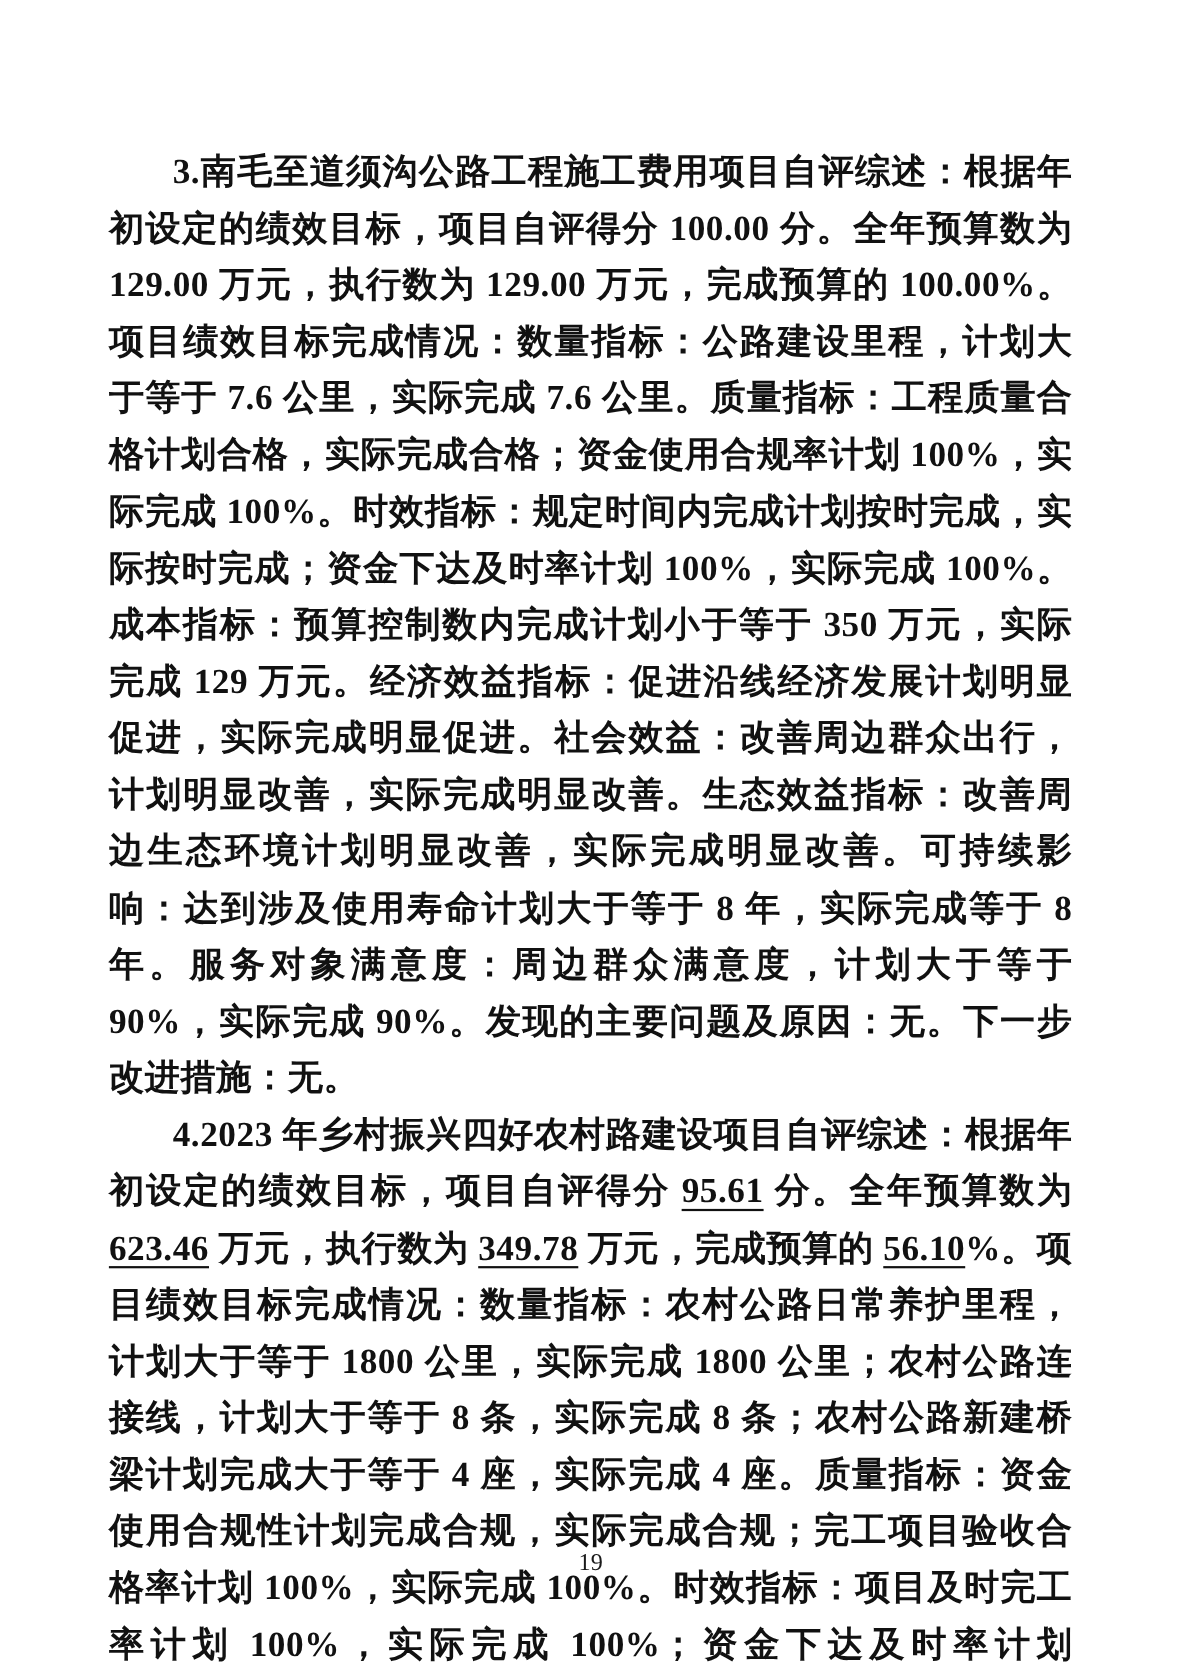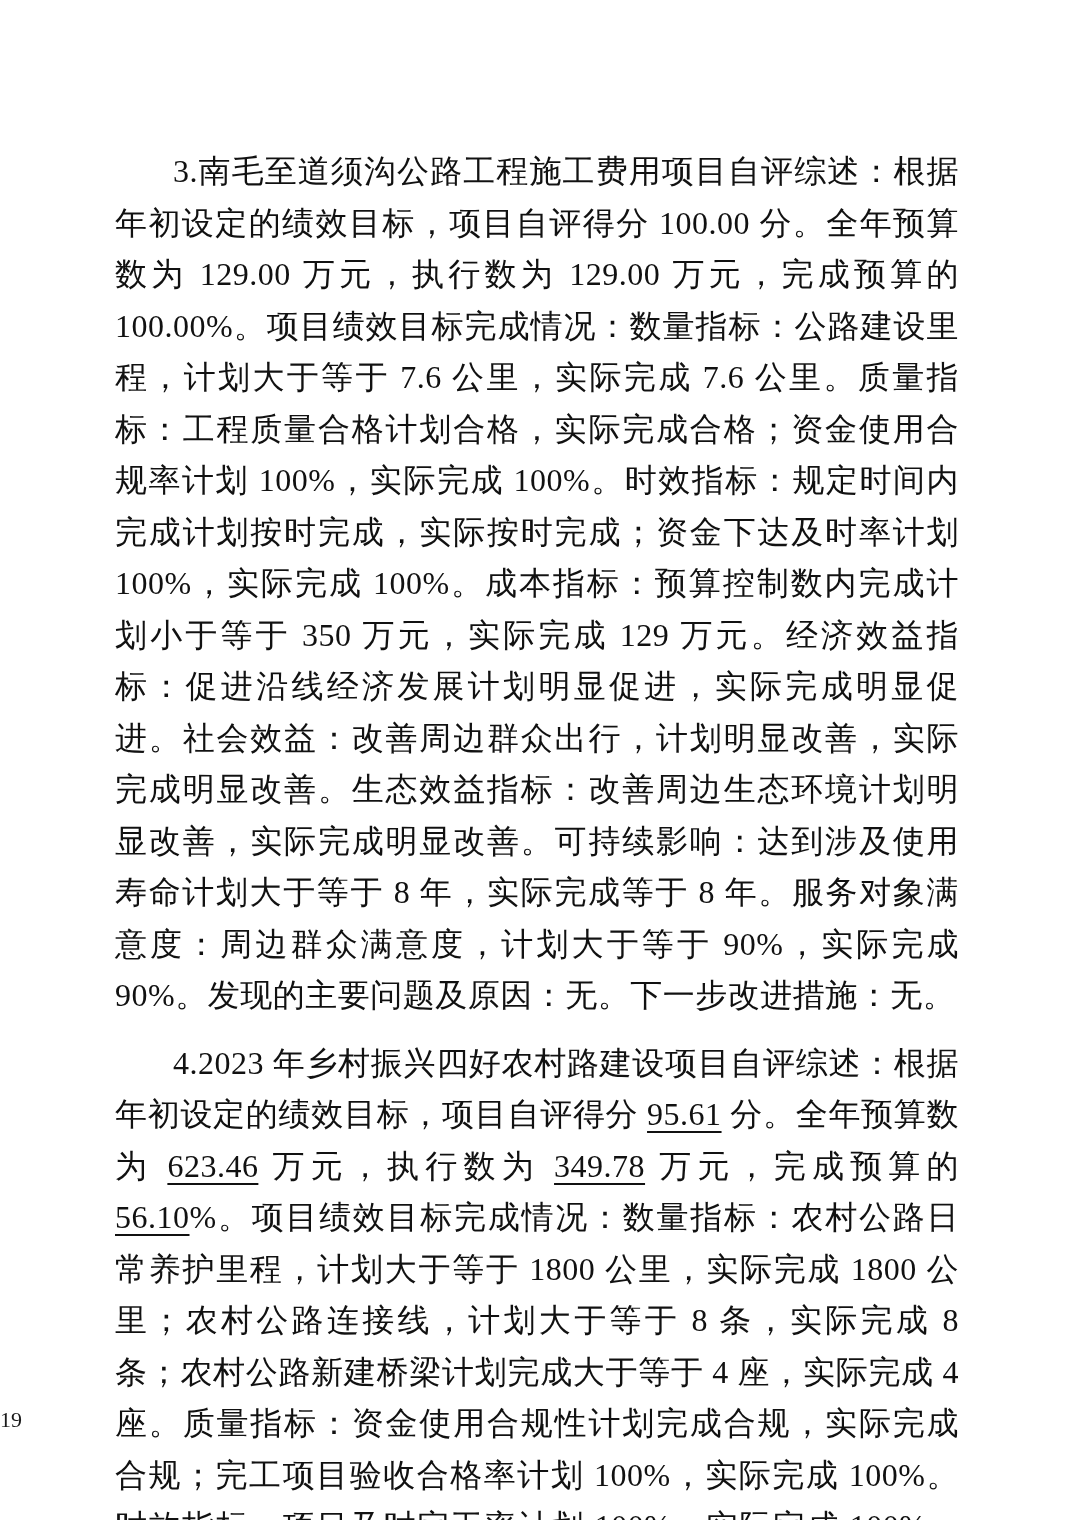--- a/index.html
+++ b/index.html
@@ -25,35 +25,36 @@
     left: 99px;
     right: 99px;
     top: 130px;
     font-size: 32px;
     line-height: 51.5px;
     text-align: justify;
     text-justify: inter-ideograph;
     letter-spacing: 0.5px;
   }
   .content p {
-    margin: 16px;
+    margin: 0;
     padding: 0;
     text-indent: 58px;
+    font-weight: bold;
   }
   .content p span.u {
     text-decoration: underline;
     text-decoration-thickness: 1.5px;
     text-underline-offset: 6px;
   }
   .page-number {
     position: absolute;
     top: 1406px;
     left: 0;
     width: 100%;
-    text-align: left;
+    text-align: center;
     font-size: 22px;
     line-height: 28px;
     color: #1a1a1a;
   }
 </style>
 </head>
 <body>
 
 <div class="page">
   <div class="content">

